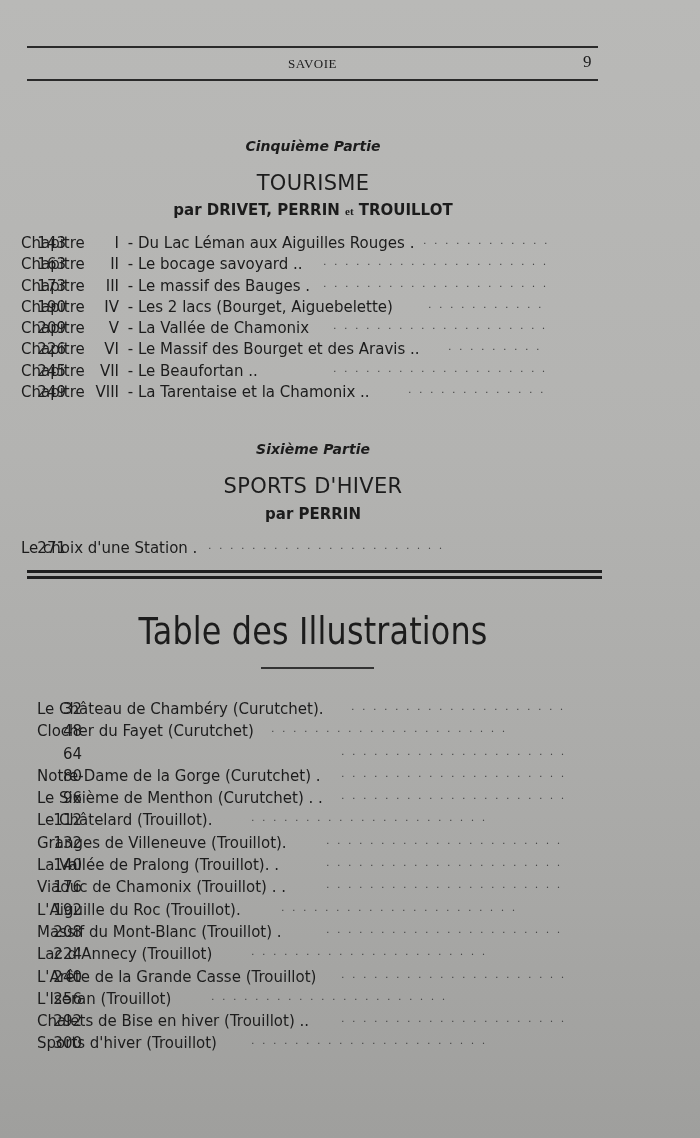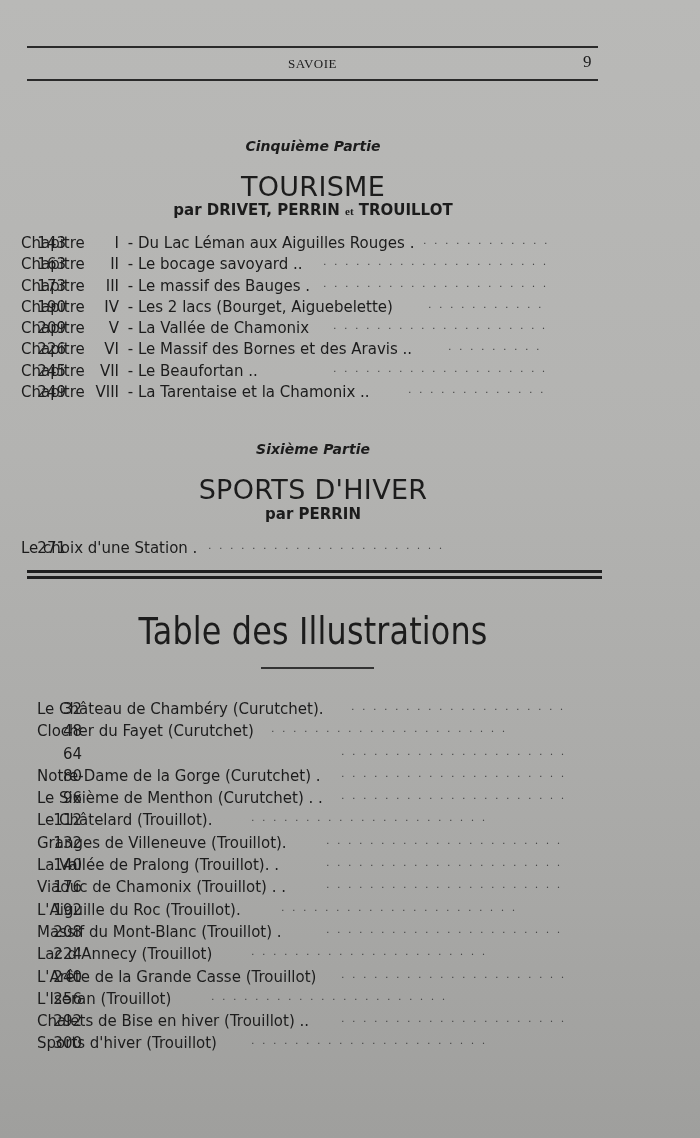--- a/index.html
+++ b/index.html
@@ -15,21 +15,21 @@
   
   .hdr-rule { position: absolute; left: 27px; width: 571px; height: 2px; background: #2a2a2a; }
   .hdr-rule.top { top: 46px; }
   .hdr-rule.bot { top: 79px; }
   .hdr-title { position: absolute; top: 56px; left: 0; width: 625px; text-align: center;
     font-family: "Liberation Serif", serif; font-size: 13px; letter-spacing: 0.5px; }
   .hdr-page { position: absolute; top: 52px; left: 583px; font-family: "Liberation Serif", serif; font-size: 17px; }
 
   .center { position: absolute; left: 0; width: 626px; text-align: center; }
   .part-label { font-style: italic; font-weight: bold; font-size: 14px; }
-  .section-title { font-size: 27px; letter-spacing: 0.3px; }
+  .section-title { font-size: 21px; letter-spacing: 0.3px; }
   .byline { font-size: 15px; font-weight: bold; }
   .byline .et { font-size: 11px; font-family: Liberation Serif, serif; }
 
   .toc { position: absolute; left: 21px; width: 575px; }
   .toc-row { position: relative; height: 21.3px; font-size: 15px; white-space: nowrap; }
   .toc-row .label { position: absolute; left: 0; top: 0; background: transparent; }
   .toc-row .chap { display: inline-block; width: 62px; }
   .toc-row .num { display: inline-block; width: 36px; text-align: right; margin-right: 4px; }
   .toc-row .leader { position: absolute; top: 0; right: 48px; color: #4a4a4a; font-size: 11px; letter-spacing: 2px; }
   .toc-row .page { position: absolute; right: 0; top: 0; width: 45px; text-align: right; }
@@ -81,21 +81,21 @@
       <span class="label"><span class="chap">Chapitre</span><span class="num">IV</span> <span>- Les 2 lacs (Bourget, Aiguebelette)</span></span>
       <span class="leader" style="width:120px;overflow:hidden">. .   . .   . .   . .   . .   . .   . .   . .   . .   . .   . .</span>
       <span class="page">190</span>
     </div>
     <div class="toc-row">
       <span class="label"><span class="chap">Chapitre</span><span class="num">V</span> <span>- La Vallée de Chamonix</span></span>
       <span class="leader" style="width:215px;overflow:hidden">. .   . .   . .   . .   . .   . .   . .   . .   . .   . .   . .</span>
       <span class="page">209</span>
     </div>
     <div class="toc-row">
-      <span class="label"><span class="chap">Chapitre</span><span class="num">VI</span> <span>- Le Massif des Bornes et des Aravis ..</span></span>
+      <span class="label"><span class="chap">Chapitre</span><span class="num">VI</span> <span>- Le Massif des Bourget et des Aravis ..</span></span>
       <span class="leader" style="width:100px;overflow:hidden">. .   . .   . .   . .   . .   . .   . .   . .   . .   . .   . .</span>
       <span class="page">226</span>
     </div>
     <div class="toc-row">
       <span class="label"><span class="chap">Chapitre</span><span class="num">VII</span> <span>- Le Beaufortan ..</span></span>
       <span class="leader" style="width:215px;overflow:hidden">. .   . .   . .   . .   . .   . .   . .   . .   . .   . .   . .</span>
       <span class="page">245</span>
     </div>
     <div class="toc-row">
       <span class="label"><span class="chap">Chapitre</span><span class="num">VIII</span> <span>- La Tarentaise et la Chamonix ..</span></span>

